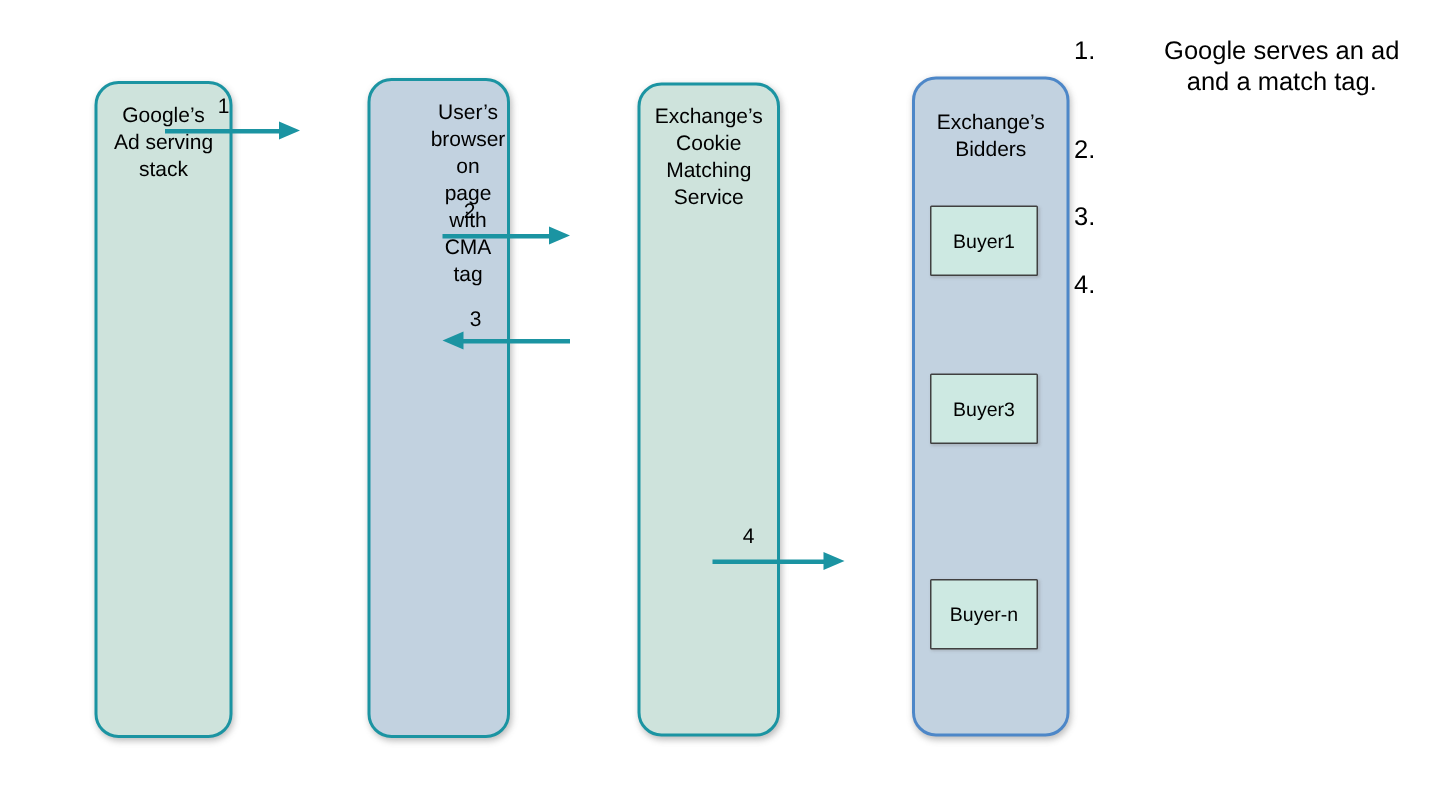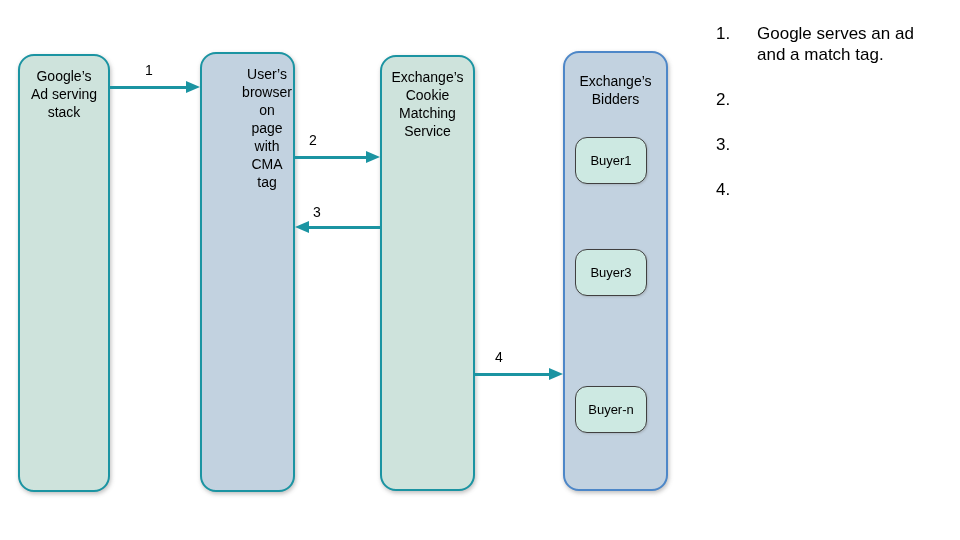--- a/index.html
+++ b/index.html
@@ -8,39 +8,40 @@
     font-family:"Liberation Sans","DejaVu Sans",sans-serif;color:#000;
     position:relative;
   }
   .canvas{position:absolute;left:0;top:0;width:960px;height:540px;}
 
   
   .node{
     position:absolute;box-sizing:border-box;border-radius:16px;
     border:2px solid var(--teal,#1b94a2);
     box-shadow:1px 2px 4px rgba(110,110,110,.45);
+    margin-left:45px;
   }
   .node-green{background:var(--green-fill,#cee3dc);}
   .node-blue{background:var(--blue-fill,#c2d2e0);}
   .node-blue-border{border-color:var(--blue-border,#4d87c8);}
   .n1{left:18px;top:54px;width:92px;height:438px;}
   .n2{left:200px;top:52px;width:95px;height:440px;padding-left:39px;}
   .n3{left:380px;top:55px;width:95px;height:436px;}
   .n4{left:563px;top:51px;width:105px;height:440px;}
   .node-label{
     white-space:pre-line;text-align:center;
     font-size:14px;line-height:18px;padding-top:11px;
   }
   .n4 .node-label{padding-top:19px;}
 
   
   .buyer{
     position:absolute;left:10px;width:72px;height:47px;box-sizing:border-box;
     background:var(--buyer-fill,#cde9e2);border:1px solid var(--buyer-border,#404040);
-    border-radius:12px;display:flex;align-items:center;justify-content:center;
+    border-radius:1px;display:flex;align-items:center;justify-content:center;
     font-size:13px;box-shadow:1px 1px 2px rgba(120,120,120,.3);
   }
   .b1{top:84px;} .b2{top:141px;} .b3{top:196px;text-align:right;} .b4{top:333px;text-align:center;}
 
   
   .arrow{position:absolute;height:12px;}
   .shaft{position:absolute;top:4.5px;height:3px;background:var(--teal,#1b94a2);}
   .dir-right .shaft{left:0;right:11px;}
   .dir-left  .shaft{left:11px;right:0;}
   .head{position:absolute;top:0;width:0;height:0;
@@ -54,21 +55,21 @@
   .arrow-label{
     position:absolute;width:18px;text-align:center;font-size:14px;line-height:16px;
   }
   .l1{left:140px;top:62px;} .l2{left:304px;top:132px;}
   .l3{left:308px;top:204px;} .l4{left:490px;top:349px;}
 
   
   .steps{position:absolute;left:716px;top:23px;width:236px;}
   .step{display:flex;margin-bottom:24px;}
   .step-num{width:41px;flex:0 0 41px;font-size:17px;line-height:21px;}
-  .step-text{white-space:pre-line;font-size:17px;line-height:21px;width:195px;}
+  .step-text{white-space:pre-line;font-size:17px;line-height:21px;width:195px;text-align:center;}
 </style>
 </head>
 <body>
 
 <div class="canvas">
 
   <div class="node node-green n1">
     <div class="node-label">Google’s
 Ad serving
 stack</div>

